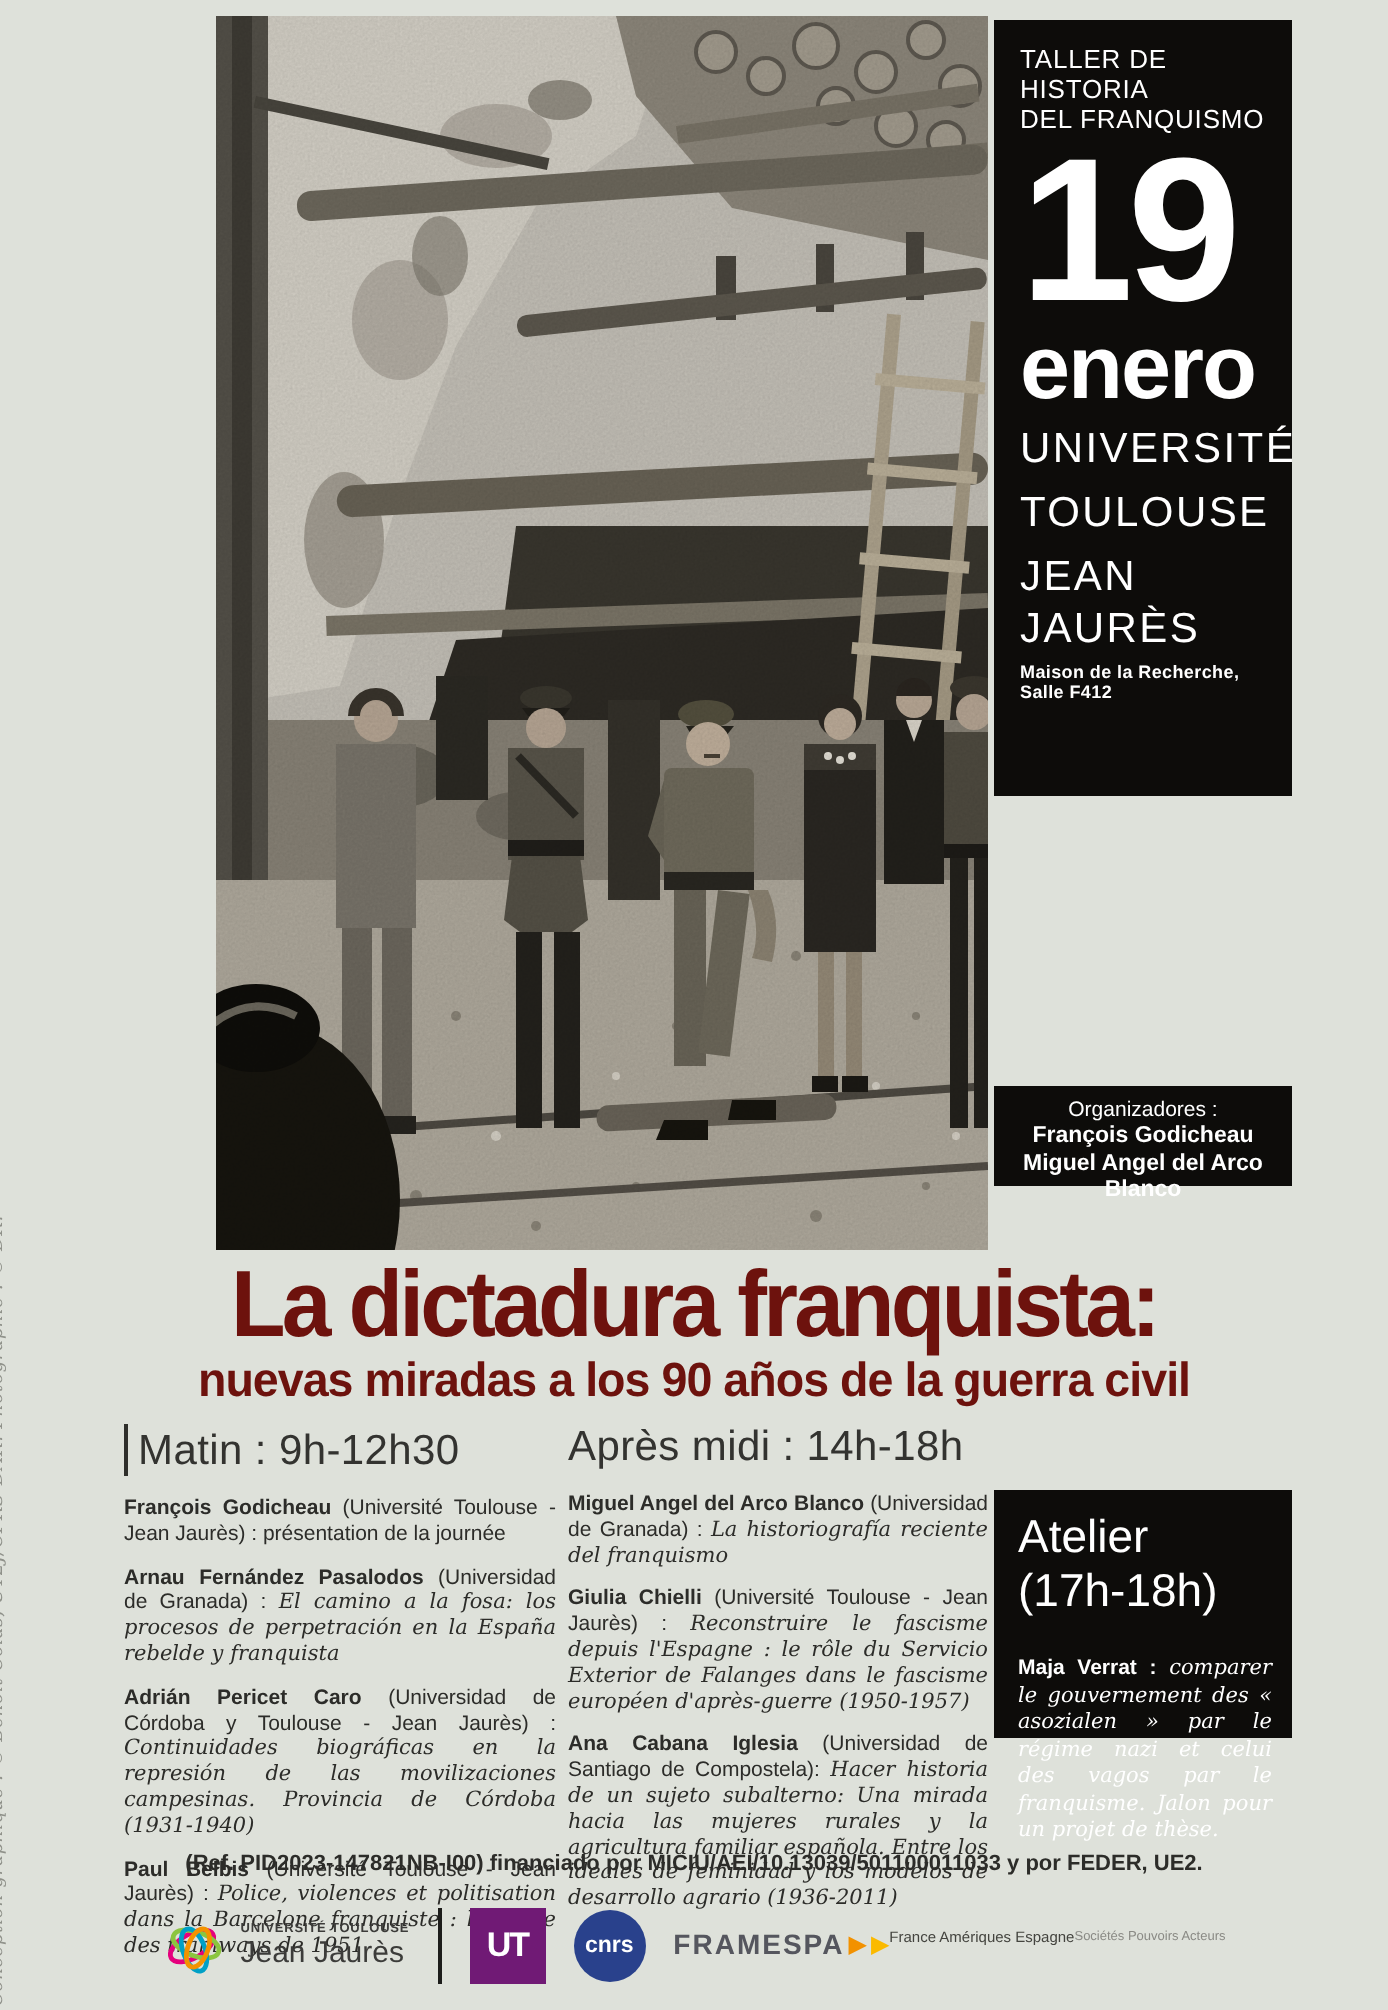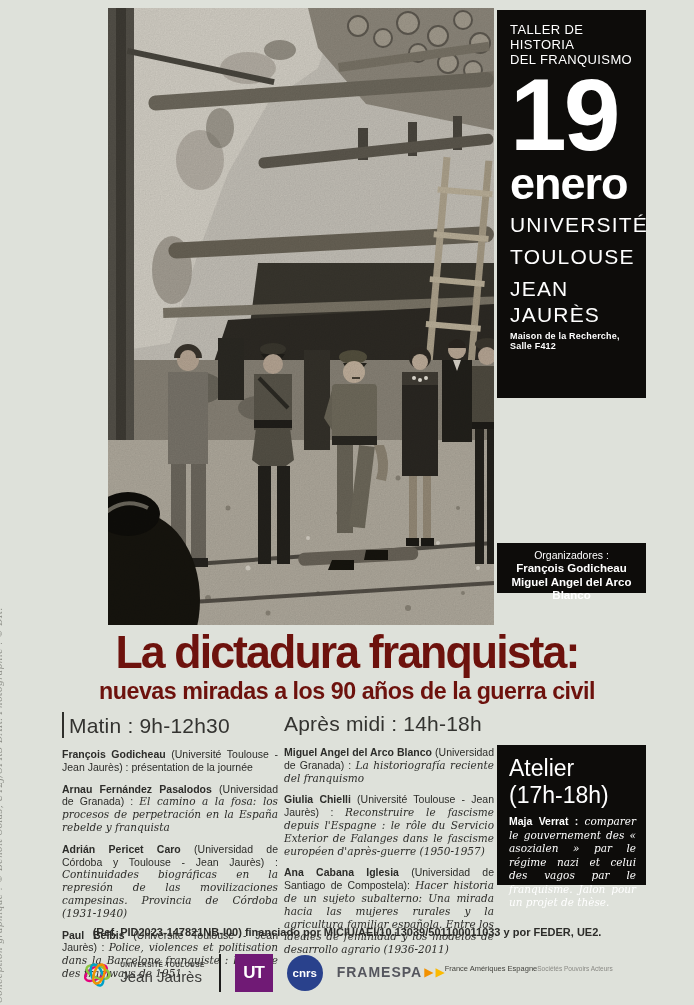--- a/index.html
+++ b/index.html
@@ -37,23 +37,23 @@
   .col{position:absolute;top:712px;color:#2c2c29;}
   .col-morning{left:62px;width:216px;}
   .col-afternoon{left:284px;width:210px;}
   .hdr{font-size:21px;font-weight:400;color:#333330;letter-spacing:.2px;margin-bottom:10px;display:flex;align-items:flex-end;}
   .hdr-bar{display:inline-block;width:2px;height:26px;background:#2f2f2b;margin-right:5px;}
   .entry{font-size:10.5px;line-height:12.8px;text-align:justify;margin:0 0 9px 0;}
   .entry b{font-weight:700;}
   .ttl{font-family:"DejaVu Serif",serif;font-style:italic;}
   .ttl-plain{font-style:normal;}
 
-  .atelier-box{left:497px;top:745px;width:149px;height:140px;padding:10px 10px 0 12px;}
+  .atelier-box{left:497px;top:745px;width:149px;height:124px;padding:10px 10px 0 12px;}
   .atelier-hdr{font-size:23px;line-height:27px;font-weight:400;}
-  .atelier-body{margin-top:6px;font-size:10.5px;line-height:13.5px;text-align:justify;}
+  .atelier-body{margin-top:19px;font-size:10.5px;line-height:13.5px;text-align:justify;}
   .atelier-body b{font-weight:700;font-family:"Liberation Sans",sans-serif;}
   .atelier-body .ttl{color:#fff;}
 
   
   .project{position:absolute;left:47px;top:926px;width:600px;text-align:center;
     font-size:11px;line-height:13.5px;font-weight:700;color:#2c2c29;}
 
   
   .footer{position:absolute;left:0;top:954px;width:694px;display:flex;justify-content:center;align-items:center;gap:14px;}
   .ut2j{display:flex;align-items:center;gap:5px;}

